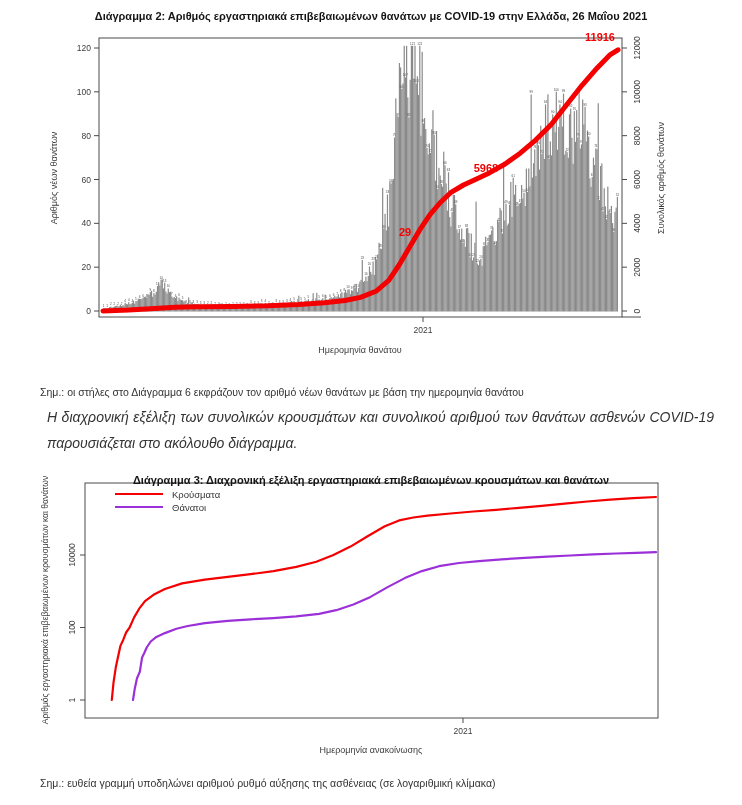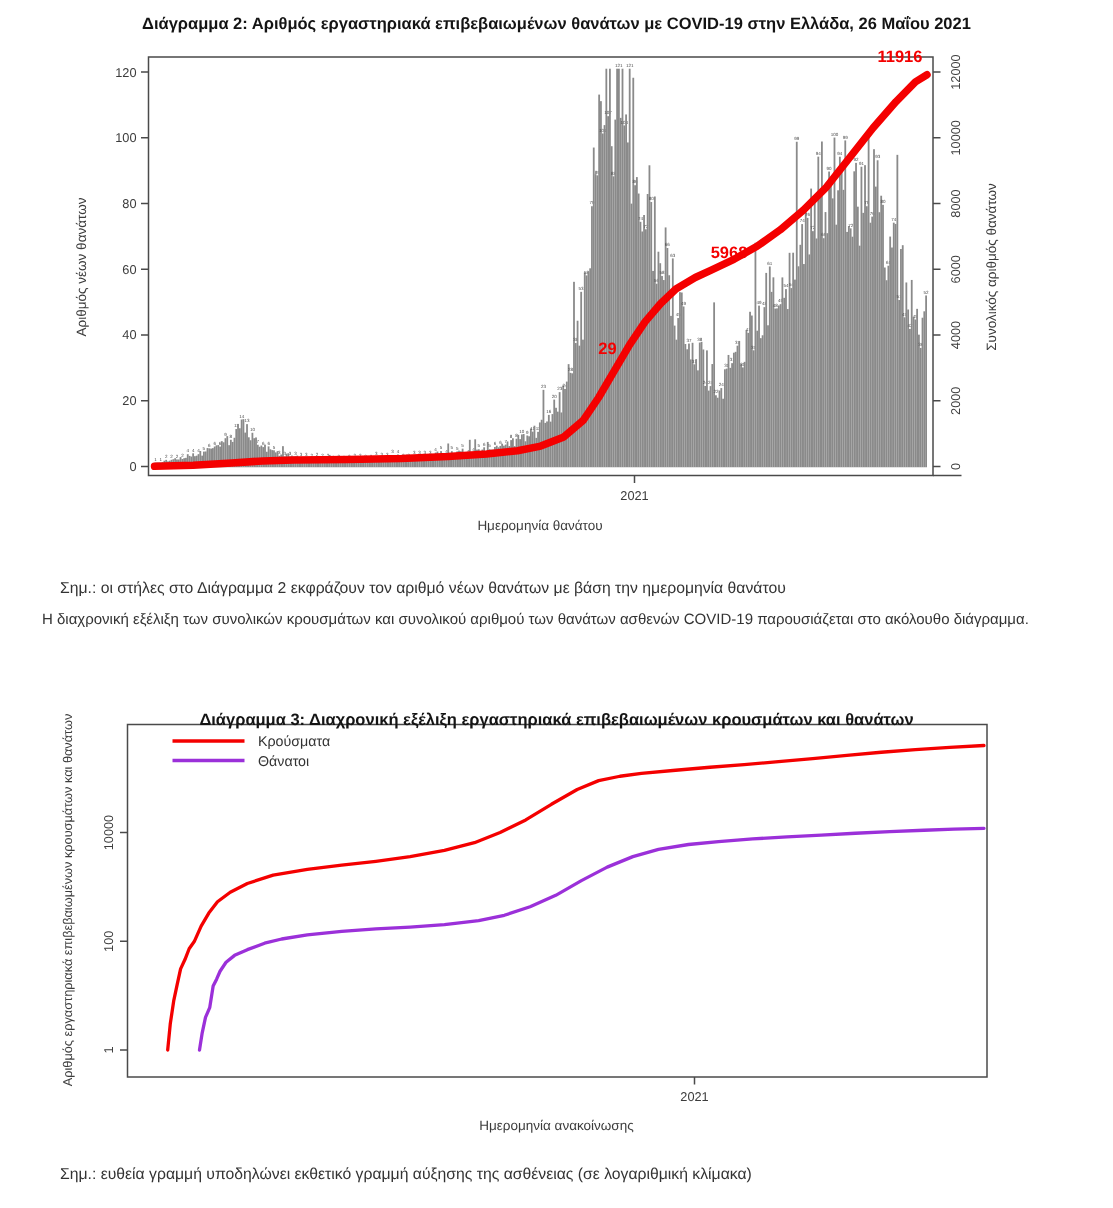--- a/index.html
+++ b/index.html
@@ -9,22 +9,22 @@
   }
   .abs{position:absolute;}
   .chart-title{
     width:742px;text-align:center;font-weight:bold;font-size:11px;color:#141414;
     letter-spacing:0px;
   }
   .note{
     left:40px;font-size:10.5px;color:#333333;
   }
   .para{
-    left:28px;width:667px;font-size:10px;color:#333333;
-    text-align:justify;line-height:1.85;
+    left:47px;width:667px;font-size:14px;color:#333333;
+    text-align:justify;line-height:1.85;font-style:italic;
   }
   #chart-canvas{position:absolute;left:0;top:0;}
   svg text{font-family:"Liberation Sans", sans-serif;}
 </style>
 </head>
 <body>
 
 <div id="page">
 
   <svg id="chart-canvas" width="742" height="805" viewBox="0 0 742 805">
@@ -675,21 +675,21 @@
         <g>
           <line x1="463" y1="718" x2="463" y2="723" stroke="#4a4a4a" stroke-width="1"></line>
           <text fill="#3c3c3c" font-size="8.5" x="463" y="734" text-anchor="middle">2021</text>
           <text fill="#3c3c3c" font-size="9" x="371" y="753" text-anchor="middle">Ημερομηνία ανακοίνωσης</text>
         </g>
       </g>
     </svg>
 
   <div class="abs chart-title" style="top:10px;">Διάγραμμα 2: Αριθμός εργαστηριακά επιβεβαιωμένων θανάτων με COVID-19 στην Ελλάδα, 26 Μαΐου 2021</div>
 
-  <div class="abs note" style="top:386px;">Σημ.: οι στήλες στο Διάγραμμα 2 εκφράζουν τον αριθμό νέων θανάτων με βάση την ημερομηνία θανάτου</div>
+  <div class="abs note" style="top:386px;">Σημ.: οι στήλες στο Διάγραμμα 6 εκφράζουν τον αριθμό νέων θανάτων με βάση την ημερομηνία θανάτου</div>
 
   <div class="abs para" style="top:405px;">Η διαχρονική εξέλιξη των συνολικών κρουσμάτων και συνολικού αριθμού των θανάτων ασθενών COVID-19 παρουσιάζεται στο ακόλουθο διάγραμμα.</div>
 
   <div class="abs chart-title" style="top:474px;">Διάγραμμα 3: Διαχρονική εξέλιξη εργαστηριακά επιβεβαιωμένων κρουσμάτων και θανάτων</div>
 
-  <div class="abs note" style="top:777px;">Σημ.: ευθεία γραμμή υποδηλώνει εκθετικό γραμμή αύξησης της ασθένειας (σε λογαριθμική κλίμακα)</div>
+  <div class="abs note" style="top:777px;">Σημ.: ευθεία γραμμή υποδηλώνει αριθμού ρυθμό αύξησης της ασθένειας (σε λογαριθμική κλίμακα)</div>
 
 </div>
 
 </body></html>

